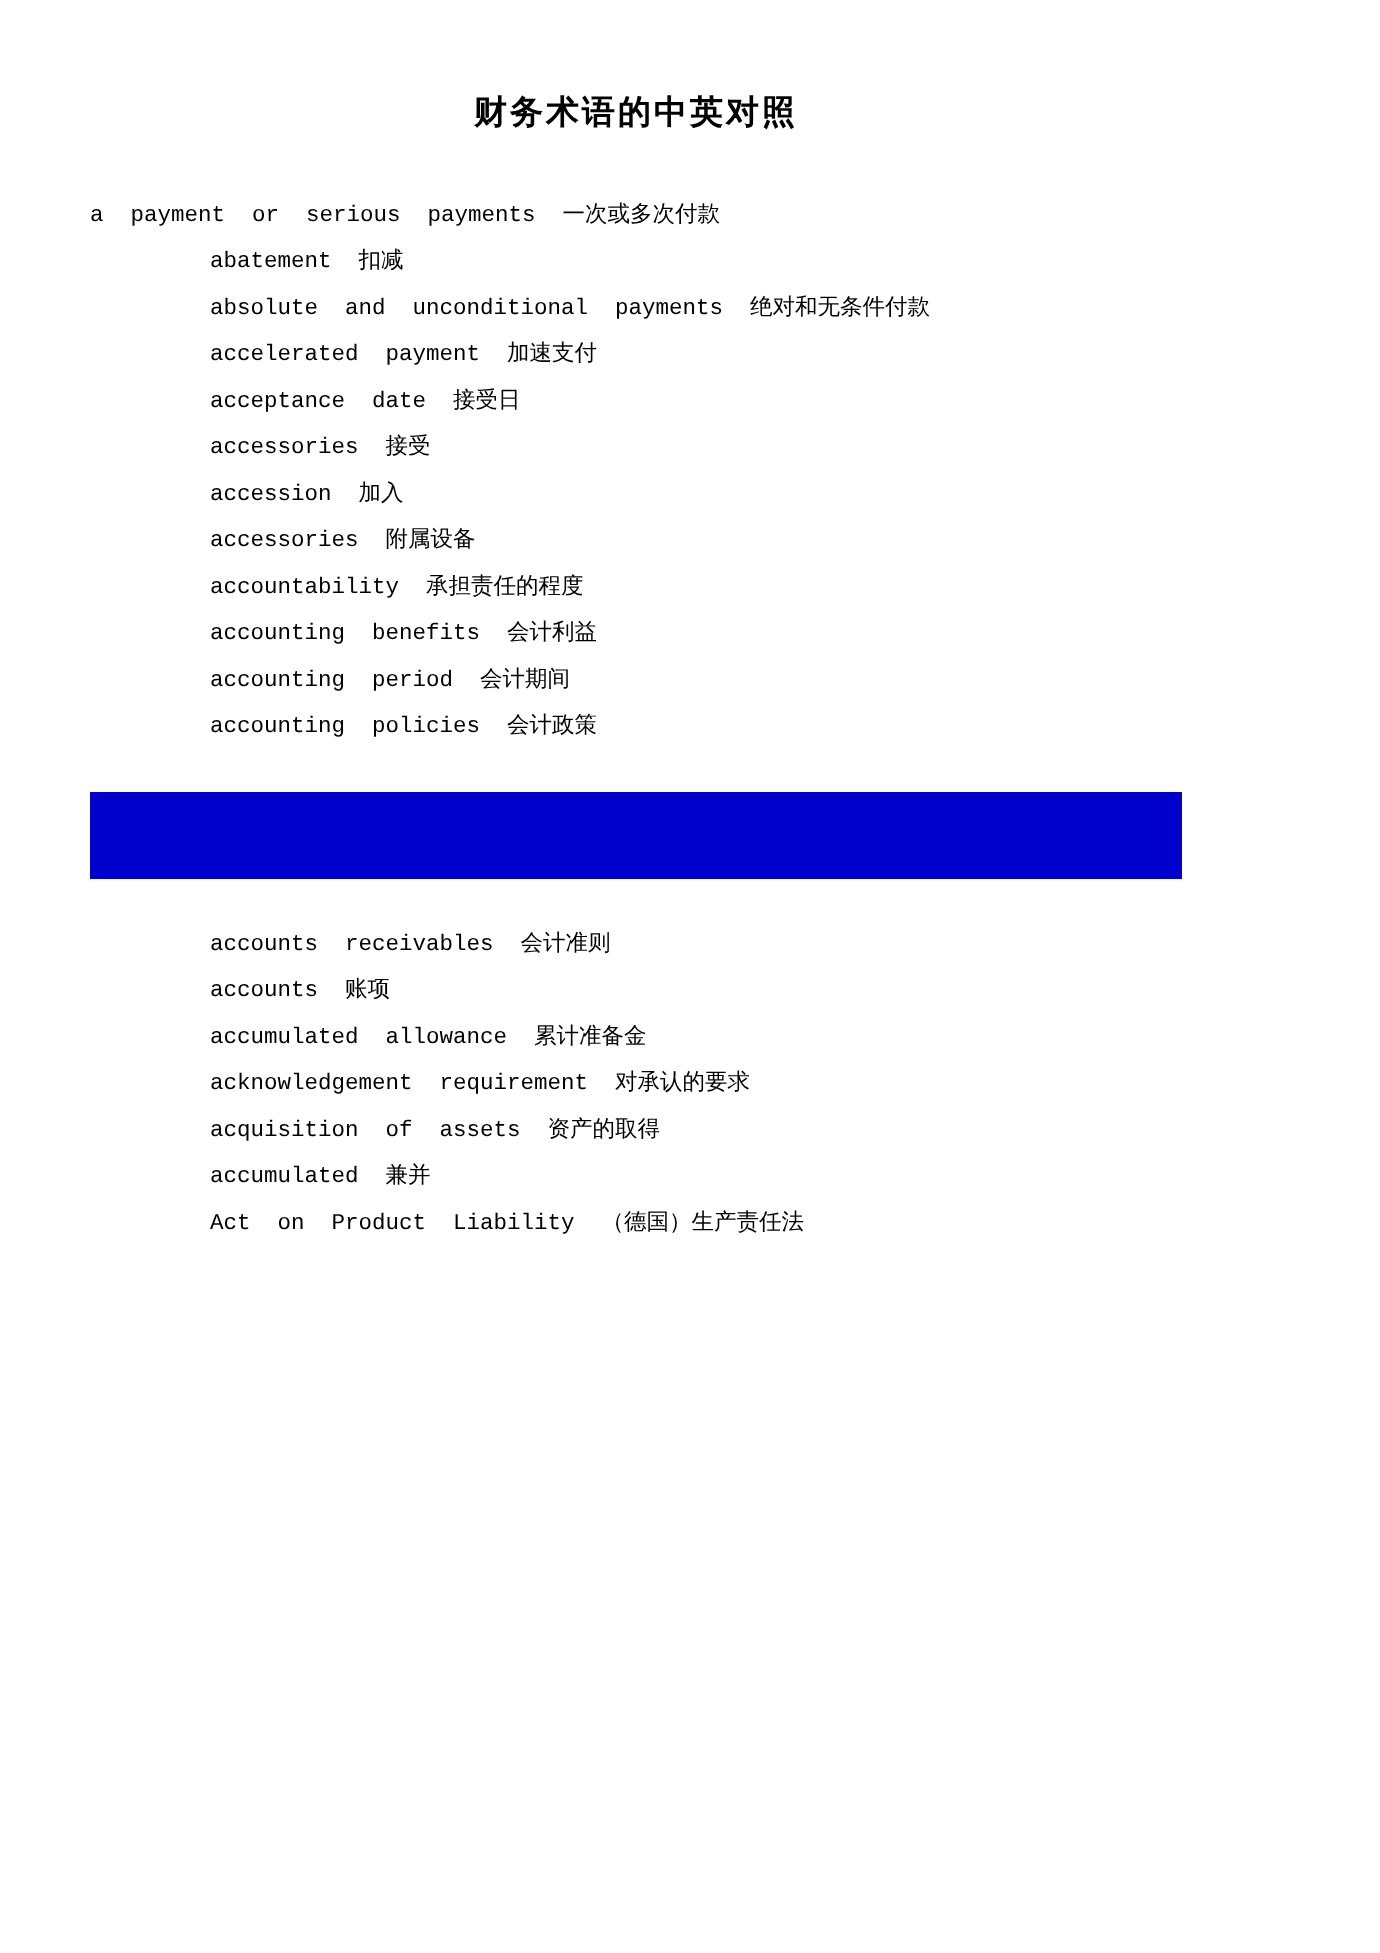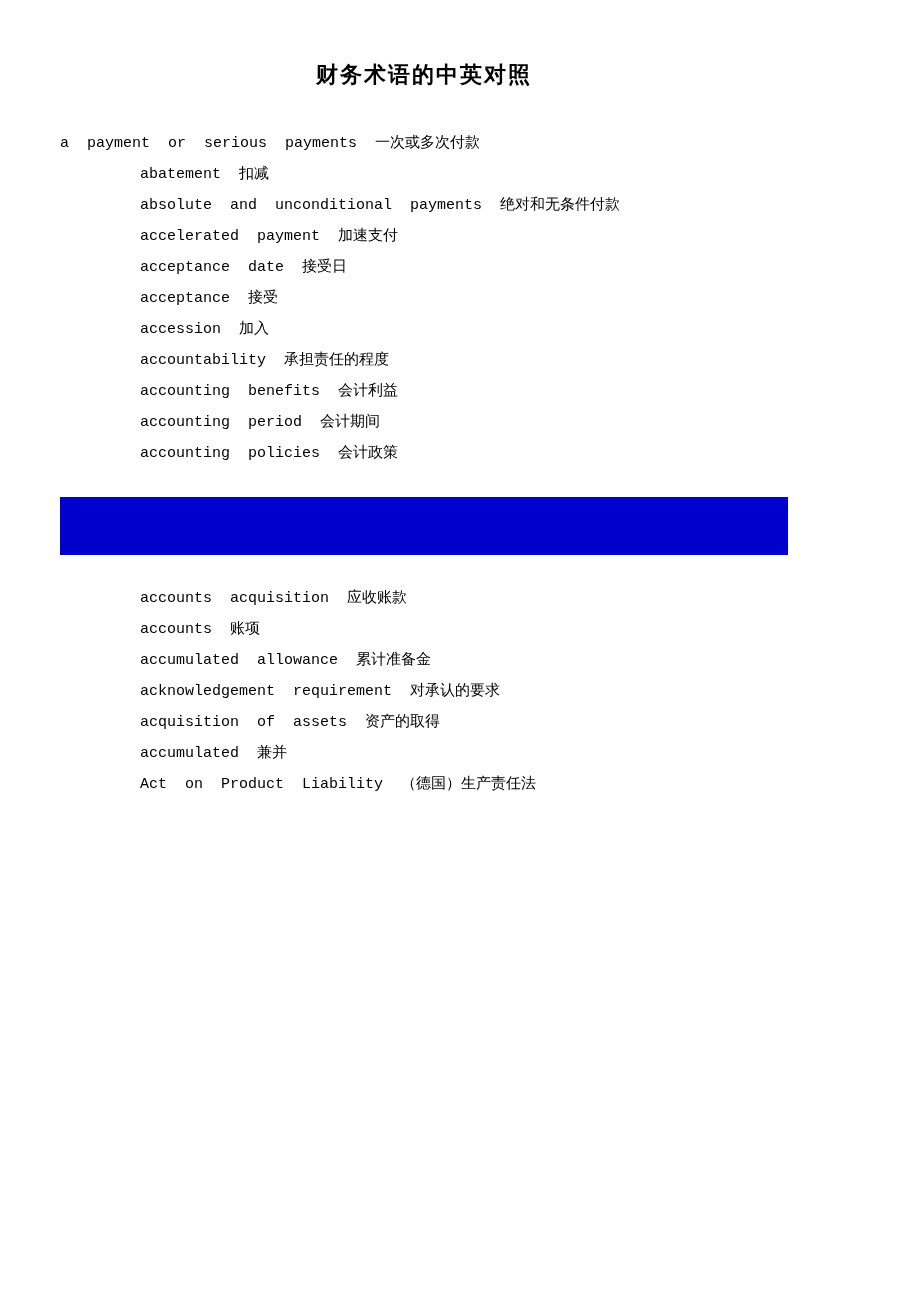--- a/index.html
+++ b/index.html
@@ -70,32 +70,33 @@
   <div class="title-section">
     <h1 class="page-title">财务术语的中英对照</h1>
   </div>
 
   <div class="first-section" id="section1-container">
   <div class="term-line">a  payment  or  serious  payments  一次或多次付款</div>
       <div class="term-line term-line-indented">abatement  扣减</div>
       <div class="term-line term-line-indented">absolute  and  unconditional  payments  绝对和无条件付款</div>
       <div class="term-line term-line-indented">accelerated  payment  加速支付</div>
       <div class="term-line term-line-indented">acceptance  date  接受日</div>
-      <div class="term-line term-line-indented">acceptance  接受</div>
+      <div class="term-line term-line-indented">accessories  接受</div>
       <div class="term-line term-line-indented">accession  加入</div>
+      <div class="term-line term-line-indented">accessories  附属设备</div>
       <div class="term-line term-line-indented">accountability  承担责任的程度</div>
       <div class="term-line term-line-indented">accounting  benefits  会计利益</div>
       <div class="term-line term-line-indented">accounting  period  会计期间</div>
       <div class="term-line term-line-indented">accounting  policies  会计政策</div>
     </div>
 
   <div class="blue-banner"></div>
 
   <div class="second-section" id="section2-container">
-  <div class="term-line term-line-indented">accounts  acquisition  应收账款</div>
+  <div class="term-line term-line-indented">accounts  receivables  会计准则</div>
       <div class="term-line term-line-indented">accounts  账项</div>
       <div class="term-line term-line-indented">accumulated  allowance  累计准备金</div>
       <div class="term-line term-line-indented">acknowledgement  requirement  对承认的要求</div>
       <div class="term-line term-line-indented">acquisition  of  assets  资产的取得</div>
       <div class="term-line term-line-indented">accumulated  兼并</div>
       <div class="term-line term-line-indented">Act  on  Product  Liability  （德国）生产责任法</div>
     </div>
 
 </div>
 

